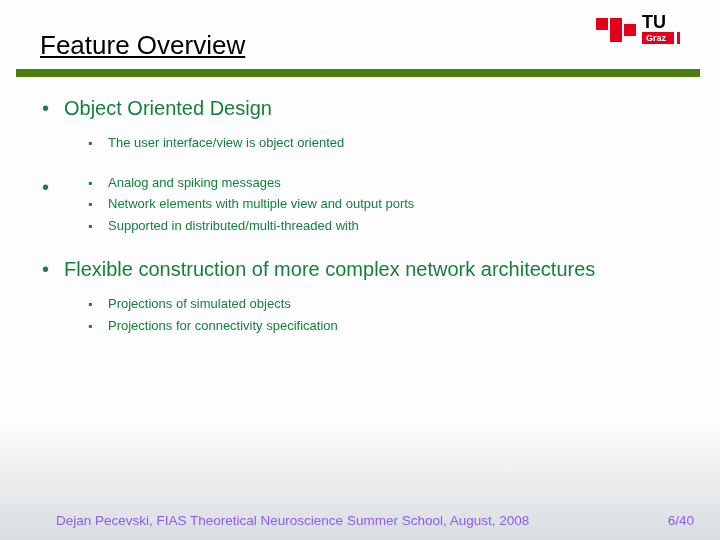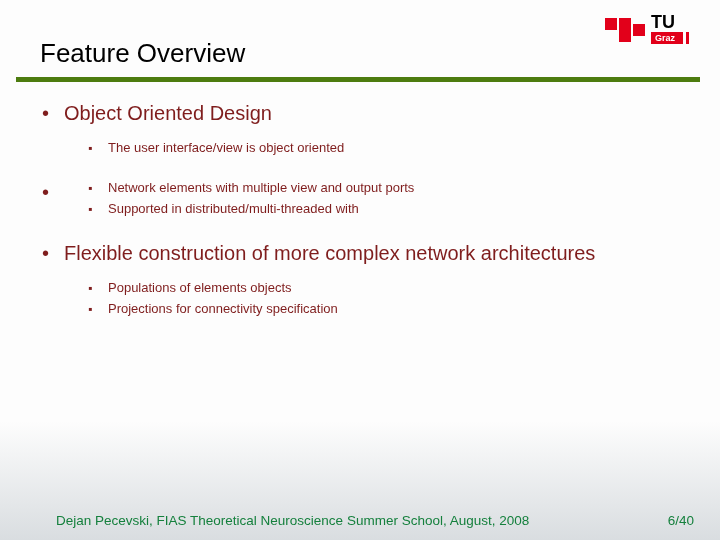--- a/index.html
+++ b/index.html
@@ -5,31 +5,32 @@
   * { margin: 0; padding: 0; box-sizing: border-box; }
   html, body { width: 720px; height: 540px; }
   body {
     font-family: Arial, Helvetica, sans-serif;
     background: linear-gradient(180deg, #fdfdfd 0%, #fdfdfd 78%, #d9dde0 100%);
     position: relative;
     overflow: hidden;
   }
   .title-wrap {
     padding: 22px 0 8px 24px;
-    border-bottom: 5px solid #4d7c0f;
-    margin: 16px 20px 0 16px;
+    border-bottom: 8px solid #4d7c0f;
+    margin: 8px 20px 0 16px;
+    text-decoration: underline;
   }
   .title {
     font-size: 26px;
     color: #000;
     font-weight: 400;
   }
   .content {
     padding: 18px 36px 0 36px;
-    color: #7f1d1d;
+    color: #15803d;
   }
   .lvl1 {
     list-style: none;
     padding-left: 6px;
   }
   .lvl1 > li {
     position: relative;
     padding-left: 22px;
     font-size: 20px;
     margin-bottom: 6px;
@@ -59,34 +60,34 @@
     content: "▪";
     position: absolute;
     left: 0;
     top: 1px;
     font-size: 12px;
   }
   .spacer-lg { margin-top: 20px; }
   .logo {
     position: absolute;
     top: 10px;
-    right: 13px;
+    right: 22px;
     width: 110px;
     height: 40px;
   }
   .footer {
     position: absolute;
     bottom: 12px;
     left: 0;
     width: 100%;
     padding: 0 26px 0 56px;
     display: flex;
     justify-content: space-between;
     font-size: 13.5px;
-    color: #15803d;
+    color: #8b5cf6;
   }
 </style>
 </head>
 <body>
 
 <div class="logo">
   <svg viewBox="0 0 110 40">
     <rect x="8" y="8" width="12" height="12" fill="#e2001a"></rect>
     <rect x="22" y="8" width="12" height="12" fill="#e2001a"></rect>
     <rect x="22" y="20" width="12" height="12" fill="#e2001a"></rect>
@@ -105,28 +106,29 @@
 <div class="content">
   <ul class="lvl1">
     <li>
       <span>Object Oriented Design</span>
       <ul class="lvl2">
         <li>The user interface/view is object oriented</li>
       </ul>
     </li>
     <li>
       <ul class="lvl2">
+        <li>Analog and spiking messages</li>
         <li>Network elements with multiple view and output ports</li>
         <li>Supported in distributed/multi-threaded with</li>
       </ul>
     </li>
     <li class="spacer-lg">
       <span>Flexible construction of more complex network architectures</span>
       <ul class="lvl2">
-        <li>Populations of elements objects</li>
+        <li>Projections of simulated objects</li>
         <li>Projections for connectivity specification</li>
       </ul>
     </li>
   </ul>
 </div>
 
 <div class="footer">
   <span>Dejan Pecevski, FIAS Theoretical Neuroscience Summer School, August, 2008</span>
   <span>6/40</span>
 </div>

